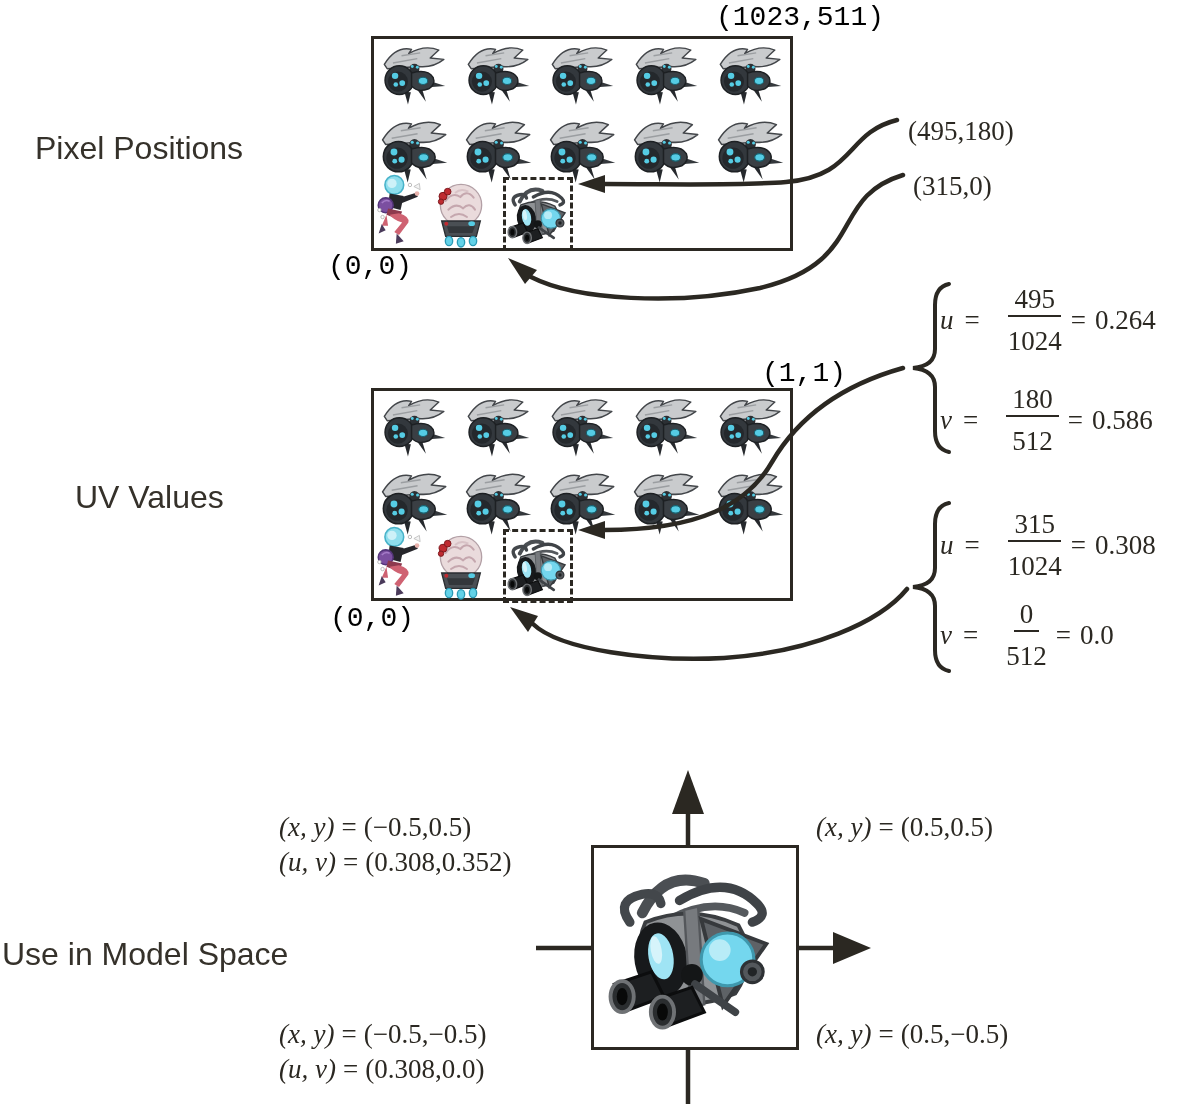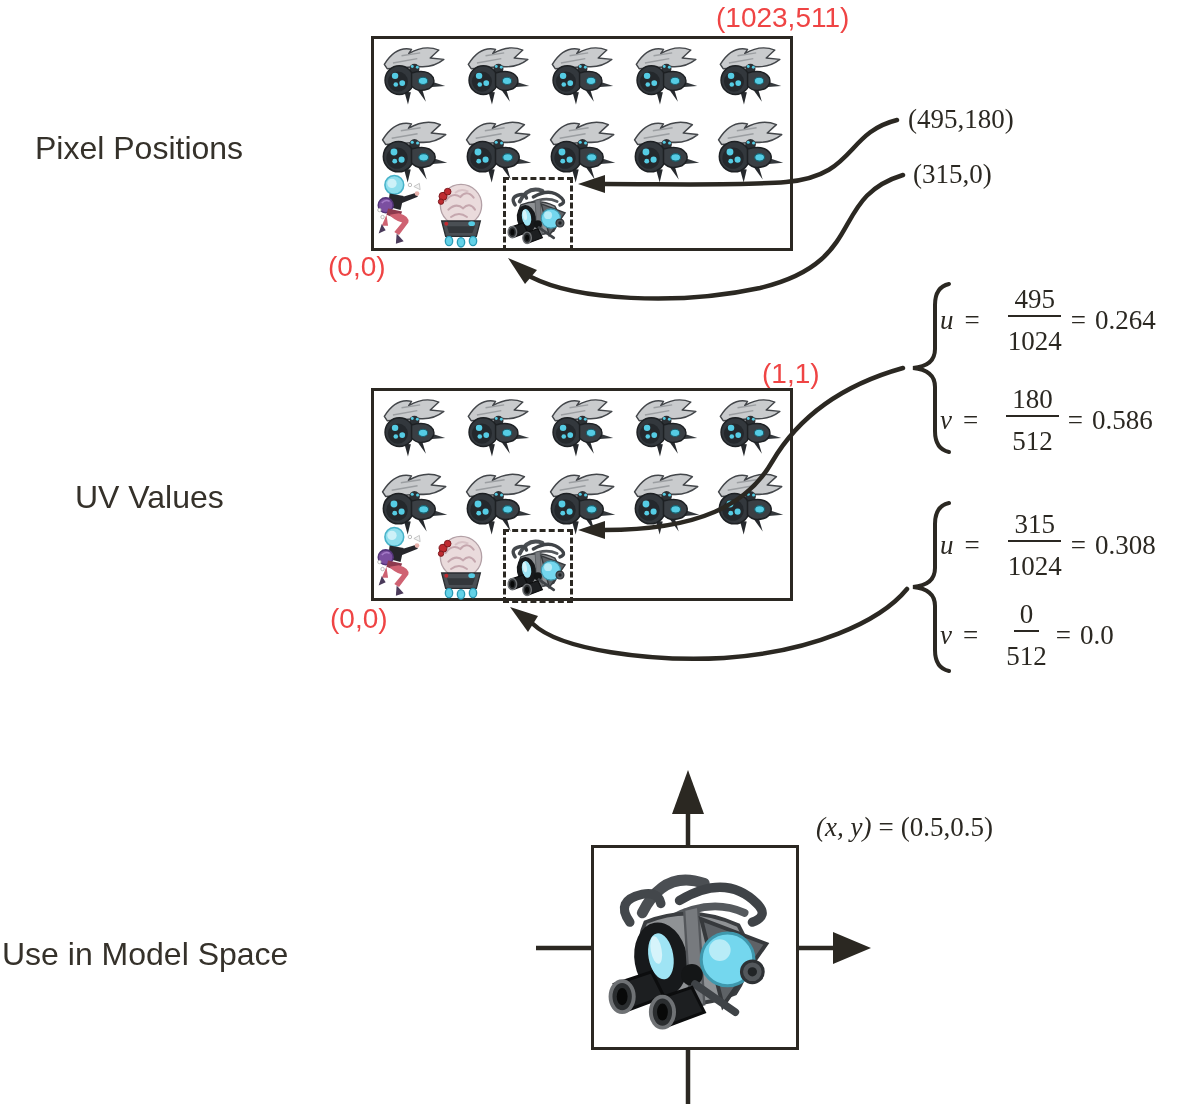--- a/index.html
+++ b/index.html
@@ -1,21 +1,21 @@
 <!DOCTYPE html>
 <html><head>
 <meta charset="utf-8">
 <style>
   html,body{margin:0;padding:0;background:#fff;}
   .canvas{position:relative;width:1184px;height:1104px;background:#ffffff;overflow:hidden;
           font-family:"Liberation Serif",serif;color:#2b2822;}
   .abs{position:absolute;}
   .sans-label{font-family:"Liberation Sans",sans-serif;font-size:32px;color:#35312a;white-space:nowrap;}
-  .coord{font-family:Liberation Sans, sans-serif;font-size:28px;color:#ef4444;white-space:nowrap;}
-  .callout{font-family:"Liberation Serif",serif;font-size:27px;color:#2b2822;white-space:nowrap;}
+  .coord{font-family:Liberation Mono, monospace;font-size:28px;color:#000000;white-space:nowrap;}
+  .callout{font-family:"Liberation Serif",serif;font-size:27px;color:#2b2822;white-space:nowrap;margin-top:12px;}
   .atlas{border:3px solid #2b2822;background:#ffffff;}
   .quadbox{border:3px solid #2b2822;background:#ffffff;}
   .dashedbox{border:3px dashed #2b2822;background:transparent;}
   .sp{position:absolute;}
   .eqrow{position:absolute;display:flex;align-items:center;gap:9px;height:72px;
          font-size:27px;white-space:nowrap;}
   .eqvar{font-style:italic;padding-right:2px;}
   .frac{display:inline-flex;flex-direction:column;align-items:center;line-height:1.05;margin-left:19px;}
   .fnum{padding:0 6px 2px;border-bottom:2.5px solid #2b2822;}
   .fden{padding-top:10px;}
@@ -244,24 +244,33 @@
     </span>
     <span>=</span>
     <span>0.0</span>
   </div>
 
   <div class="abs quadbox" style="left:591px;top:845px;width:202px;height:199px;"></div>
   <svg class="sp" style="left:602px;top:858px;" width="186" height="178">
       <use href="#portalbot"></use>
     </svg>
 
+  <div class="mlabel" style="left:279px;top:810px;">
+    <div class="mline"><span class="mvar">(x, y)</span><span>=</span><span>(−0.5,0.5)</span></div>
+    <div class="mline"><span class="mvar">(u, v)</span><span>=</span><span>(0.308,0.352)</span></div>
+  </div>
   <div class="mlabel" style="left:816px;top:810px;">
     <div class="mline"><span class="mvar">(x, y)</span><span>=</span><span>(0.5,0.5)</span></div>
   </div>
+  <div class="mlabel" style="left:279px;top:1017px;">
+    <div class="mline"><span class="mvar">(x, y)</span><span>=</span><span>(−0.5,−0.5)</span></div>
+    <div class="mline"><span class="mvar">(u, v)</span><span>=</span><span>(0.308,0.0)</span></div>
+  </div>
   <div class="mlabel" style="left:816px;top:1017px;">
+    <div class="mline"><span class="mvar">(x, y)</span><span>=</span><span>(0.5,−0.5)</span></div>
   </div>
 
   <svg class="overlay" width="1184" height="1104" viewBox="0 0 1184 1104">
     <g stroke="#2b2822" stroke-width="4.5" fill="none" stroke-linecap="round">
       <path d="M 897,120 C 845,133 856,176 786,182 C 738,186 672,184 604,184"></path>
       <path d="M 903,175 C 828,198 868,262 760,288 C 676,306 576,300 531,277"></path>
       <path d="M 903,368 C 846,384 800,414 772,462 C 748,504 700,530 604,530"></path>
       <path d="M 907,589 C 880,622 812,652 724,658 C 650,662 560,650 533,624"></path>
     </g>
     <g fill="#2b2822" stroke="none">

